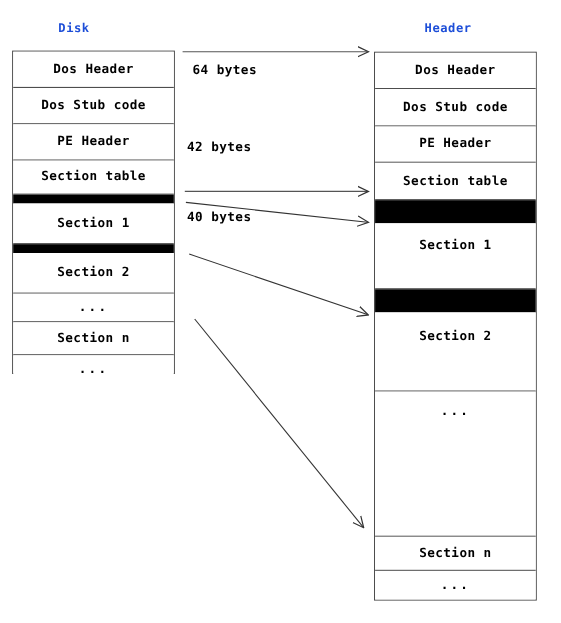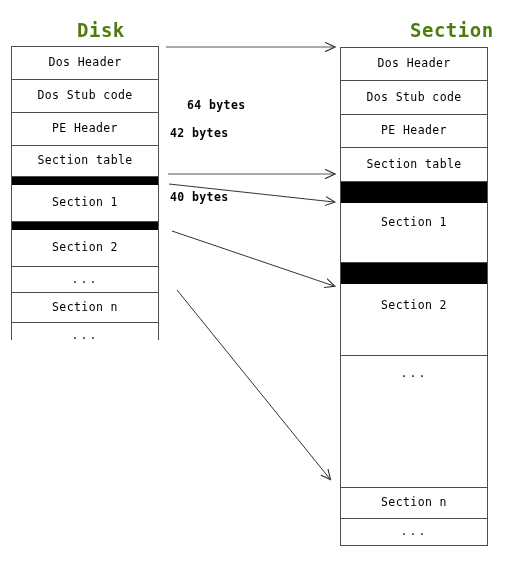--- a/index.html
+++ b/index.html
@@ -18,26 +18,25 @@
   #diagram {
     position: absolute;
     left: 0; top: 0;
     width: 510px;
     height: 566px;
   }
 
   .col-title {
     position: absolute;
     font-family: "DejaVu Sans Mono", monospace;
-    font-size: 19px;
+    font-size: 11px;
     font-weight: bold;
-    color: #4d7c0f;
+    color: #1d4ed8;
     letter-spacing: 0.5px;
     white-space: nowrap;
-    margin-left: 24px;
   }
   #disk-title { left: 53px; top: 19px; }
   #memory-title { left: 386px; top: 19px; }
 
   .column {
     position: absolute;
     box-sizing: border-box;
     border: 1px solid #4d4d4d;
     background: #ffffff;
   }
@@ -63,21 +62,21 @@
     background: #ffffff;
     display: flex;
     align-items: center;
     justify-content: center;
   }
   .row:last-child { border-bottom: none; }
 
   .row-label {
     font-family: "DejaVu Sans Mono", monospace;
     font-size: 11.5px;
-    font-weight: normal;
+    font-weight: bold;
     color: #000000;
     letter-spacing: 0.4px;
     white-space: nowrap;
     line-height: 1;
   }
   .row.dots .row-label { letter-spacing: 2px; }
 
   .row.filler {
     background: #000000;
     border-bottom: none;
@@ -85,40 +84,40 @@
 
   .byte-note {
     position: absolute;
     font-family: "DejaVu Sans Mono", monospace;
     font-size: 11.5px;
     font-weight: bold;
     color: #000000;
     letter-spacing: 0.4px;
     white-space: nowrap;
   }
-  #note-64 { left: 187px; top: 56px; margin-top: 42px; }
+  #note-64 { left: 175px; top: 56px; }
   #note-48 { left: 170px; top: 126px; }
   #note-40 { left: 170px; top: 158px; margin-top: 32px; }
 
   #arrow-layer {
     position: absolute;
     left: 0; top: 0;
     width: 510px;
     height: 566px;
     pointer-events: none;
   }
 </style>
 </head>
 <body>
 
 <div id="diagram">
 
   <div class="col-title" id="disk-title">Disk</div>
 
-  <div class="col-title" id="memory-title">Section</div>
+  <div class="col-title" id="memory-title">Header</div>
 
   <div class="column" id="disk-column">
     <div class="row" style="top:0px;height:33px;">
       <span class="row-label">Dos Header</span>
     </div>
     <div class="row" style="top:33px;height:33px;">
       <span class="row-label">Dos Stub code</span>
     </div>
     <div class="row" style="top:66px;height:33px;">
       <span class="row-label">PE Header</span>

